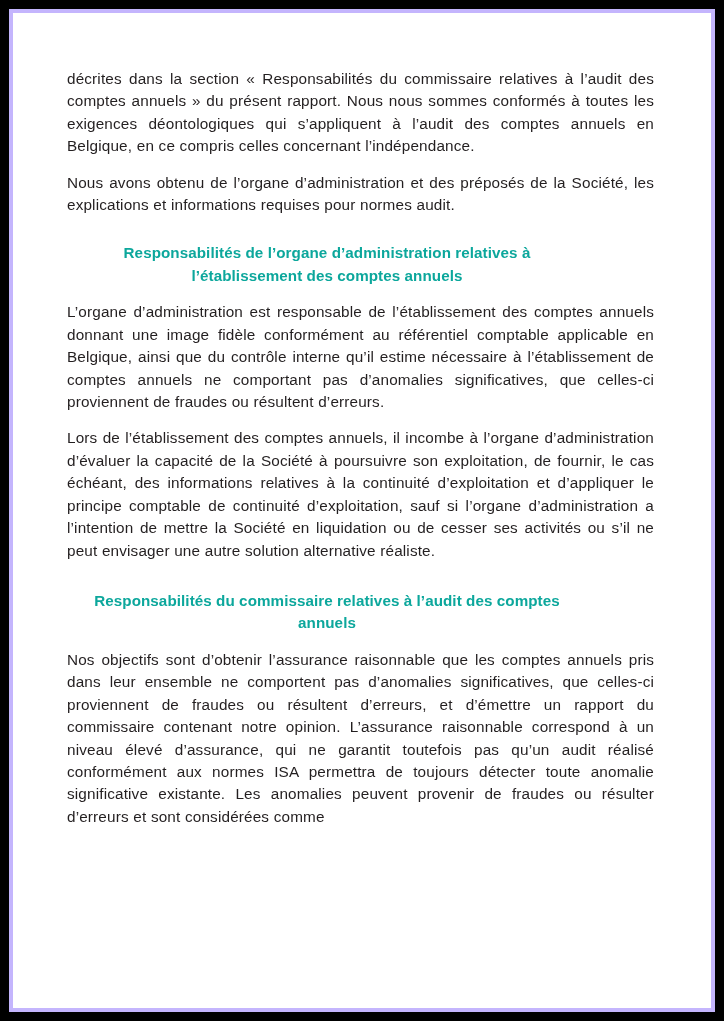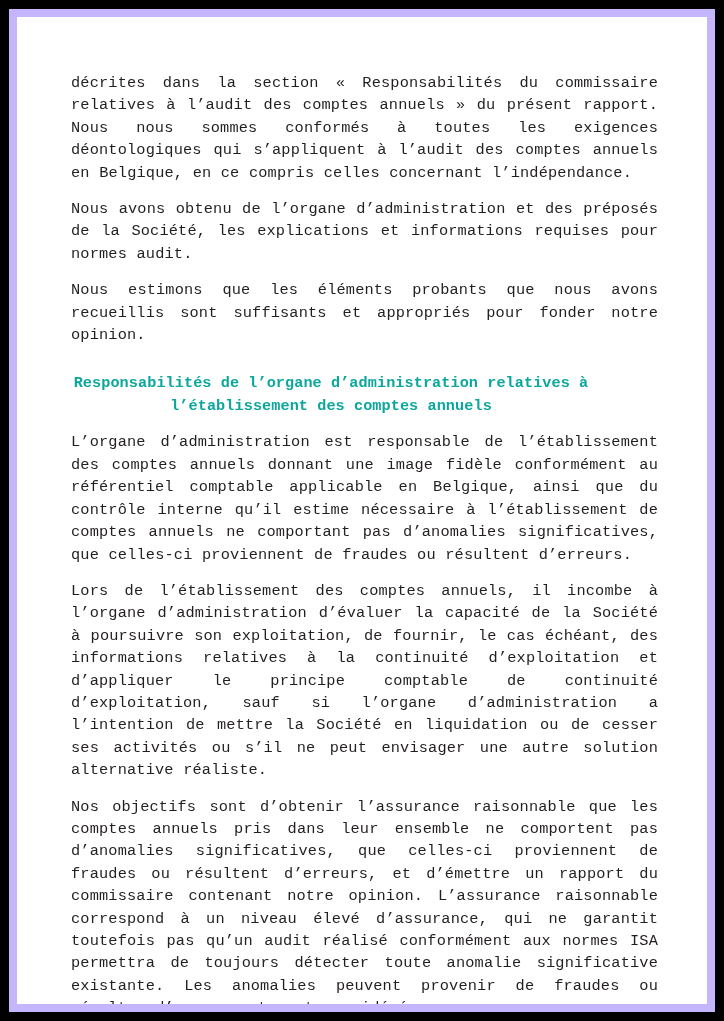--- a/index.html
+++ b/index.html
@@ -26,24 +26,23 @@
     border-radius: 26px;
     box-sizing: border-box;
     padding: 9px;
   }
 
   
   .page-outline {
     width: 100%;
     height: 100%;
     box-sizing: border-box;
-    border: 8px solid #c4b5fd;
+    border: 4px solid #c4b5fd;
     background: #0c4a6e;
     overflow: hidden;
-    font-family: Liberation Mono, monospace;
   }
 
   .page {
     box-sizing: border-box;
     width: 100%;
     height: 100%;
     background: #ffffff;
     padding: 55px 53px 30px 54px;
   }
 
@@ -86,27 +85,27 @@
 
 <div class="device-frame">
   <div class="page-outline">
     <div class="page">
       <div class="doc-body">
 
         <p class="para">décrites dans la section « Responsabilités du commissaire relatives à l’audit des comptes annuels » du présent rapport. Nous nous sommes conformés à toutes les exigences déontologiques qui s’appliquent à l’audit des comptes annuels en Belgique, en ce compris celles concernant l’indépendance.</p>
 
         <p class="para">Nous avons obtenu de l’organe d’administration et des préposés de la Société, les explications et informations requises pour normes audit.</p>
 
-        <p class="para">Nous estimons que les éléments probants que nous avons recueillis sont suffisants et appropriés pour fonder notre opinion.</p>
 
         <h2 class="section-heading">Responsabilités de l’organe d’administration relatives à l’établissement des comptes annuels</h2>
 
         <p class="para">L’organe d’administration est responsable de l’établissement des comptes annuels donnant une image fidèle conformément au référentiel comptable applicable en Belgique, ainsi que du contrôle interne qu’il estime nécessaire à l’établissement de comptes annuels ne comportant pas d’anomalies significatives, que celles-ci proviennent de fraudes ou résultent d’erreurs.</p>
 
         <p class="para">Lors de l’établissement des comptes annuels, il incombe à l’organe d’administration d’évaluer la capacité de la Société à poursuivre son exploitation, de fournir, le cas échéant, des informations relatives à la continuité d’exploitation et d’appliquer le principe comptable de continuité d’exploitation, sauf si l’organe d’administration a l’intention de mettre la Société en liquidation ou de cesser ses activités ou s’il ne peut envisager une autre solution alternative réaliste.</p>
 
+        <h2 class="section-heading second">Responsabilités du commissaire relatives à l’audit des comptes annuels</h2>
 
         <p class="para">Nos objectifs sont d’obtenir l’assurance raisonnable que les comptes annuels pris dans leur ensemble ne comportent pas d’anomalies significatives, que celles-ci proviennent de fraudes ou résultent d’erreurs, et d’émettre un rapport du commissaire contenant notre opinion. L’assurance raisonnable correspond à un niveau élevé d’assurance, qui ne garantit toutefois pas qu’un audit réalisé conformément aux normes ISA permettra de toujours détecter toute anomalie significative existante. Les anomalies peuvent provenir de fraudes ou résulter d’erreurs et sont considérées comme</p>
 
       </div>
     </div>
   </div>
 </div>
 
 </body></html>

